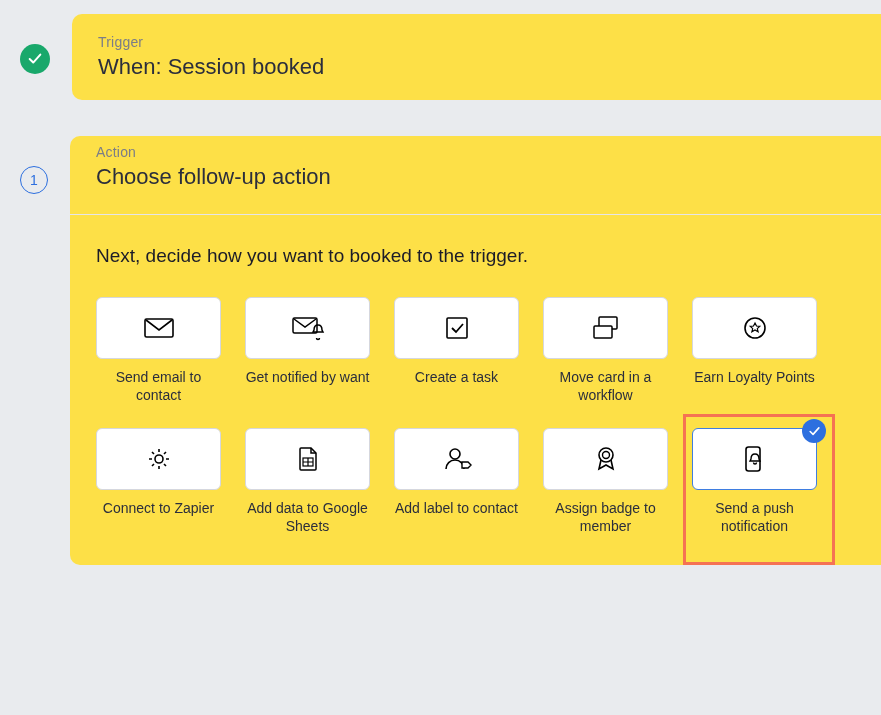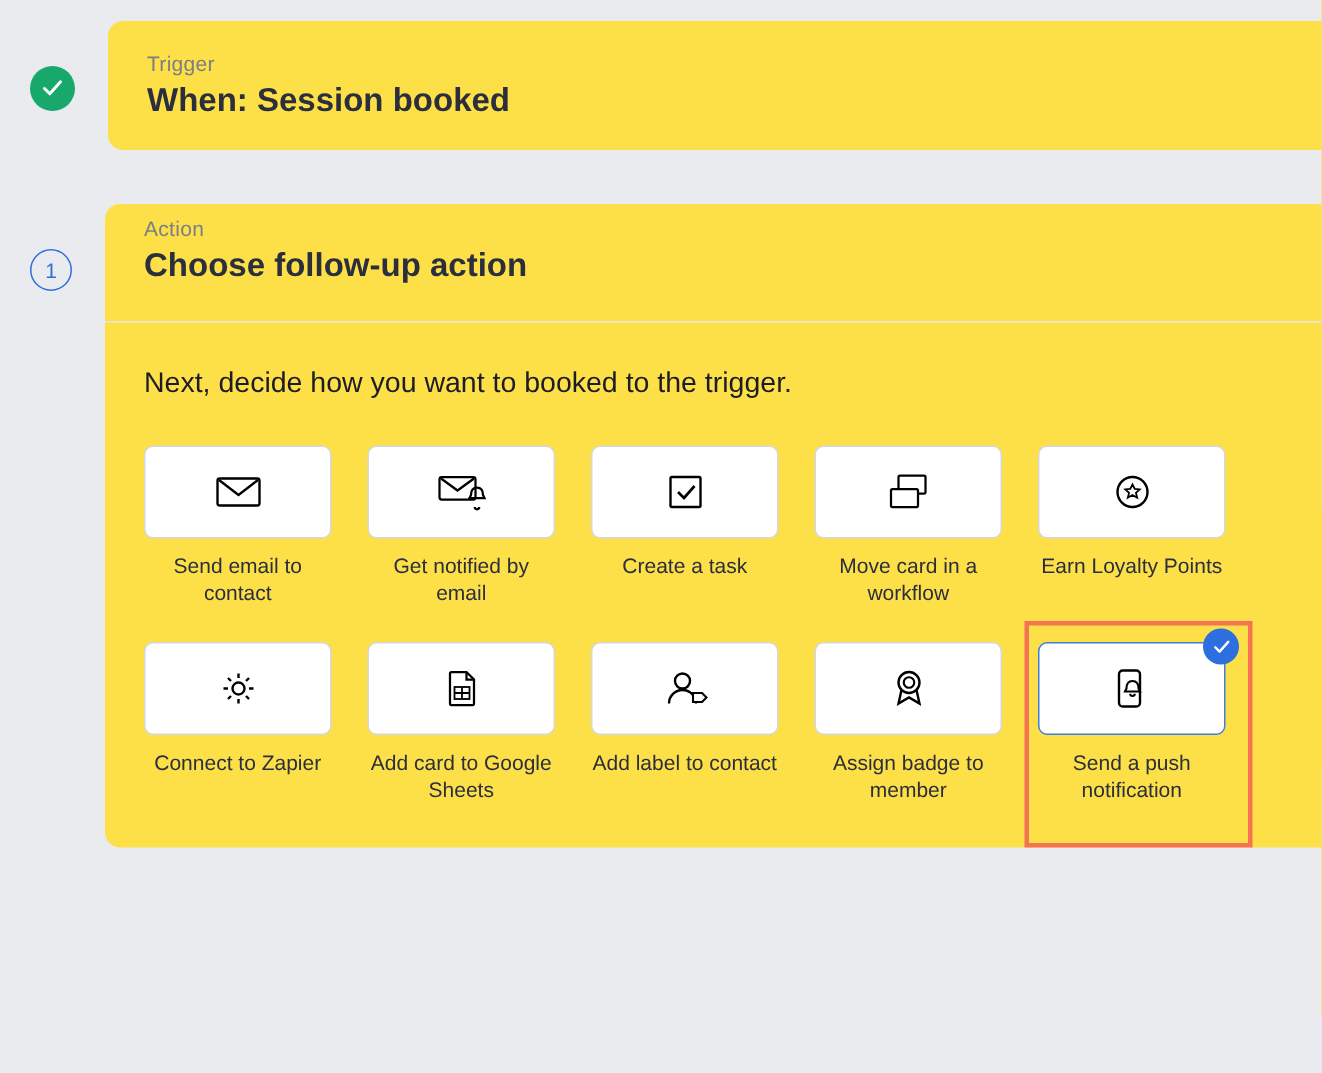--- a/index.html
+++ b/index.html
@@ -31,21 +31,21 @@
 
   .card-head {
     display: flex;
     align-items: center;
     justify-content: space-between;
     padding: 0;
   }
   .card.expanded .card-head { padding: 8px 26px 24px 26px; }
 
   .label-small { font-size: 14px; color: #7b7d87; margin-bottom: 4px; letter-spacing: 0.2px; }
-  .heading     { font-size: 22px; color: #2b2e3c; font-weight: 700; }
+  .heading     { font-size: 22px; color: #2b2e3c; font-weight: 400; }
 
   .chevron { width: 22px; height: 22px; display: flex; align-items: center; justify-content: center; color: #2d6fdf; }
 
   .divider { height: 1px; background: #e5e5ea; width: 100%; }
 
   .check-circle {
     width: 30px; height: 30px; border-radius: 50%;
     background: #19a86b;
     display: flex; align-items: center; justify-content: center;
     color: #fff;
@@ -233,21 +233,21 @@
                   </svg>
                 </div>
                 <div class="caption">Send email to contact</div>
               </div>
               <div class="cell">
                 <div class="tile">
                   <svg class="ico" viewBox="0 0 34 30">
                     <use href="#envelope-bell-icon"></use>
                   </svg>
                 </div>
-                <div class="caption">Get notified by email</div>
+                <div class="caption">Get notified by want</div>
               </div>
               <div class="cell">
                 <div class="tile">
                   <svg class="ico" viewBox="0 0 34 30">
                     <use href="#task-check-icon"></use>
                   </svg>
                 </div>
                 <div class="caption">Create a task</div>
               </div>
               <div class="cell">
@@ -273,21 +273,21 @@
                   </svg>
                 </div>
                 <div class="caption">Connect to Zapier</div>
               </div>
               <div class="cell">
                 <div class="tile">
                   <svg class="ico" viewBox="0 0 34 30">
                     <use href="#sheet-icon"></use>
                   </svg>
                 </div>
-                <div class="caption">Add card to Google Sheets</div>
+                <div class="caption">Add data to Google Sheets</div>
               </div>
               <div class="cell">
                 <div class="tile">
                   <svg class="ico" viewBox="0 0 34 30">
                     <use href="#label-contact-icon"></use>
                   </svg>
                 </div>
                 <div class="caption">Add label to contact</div>
               </div>
               <div class="cell">

